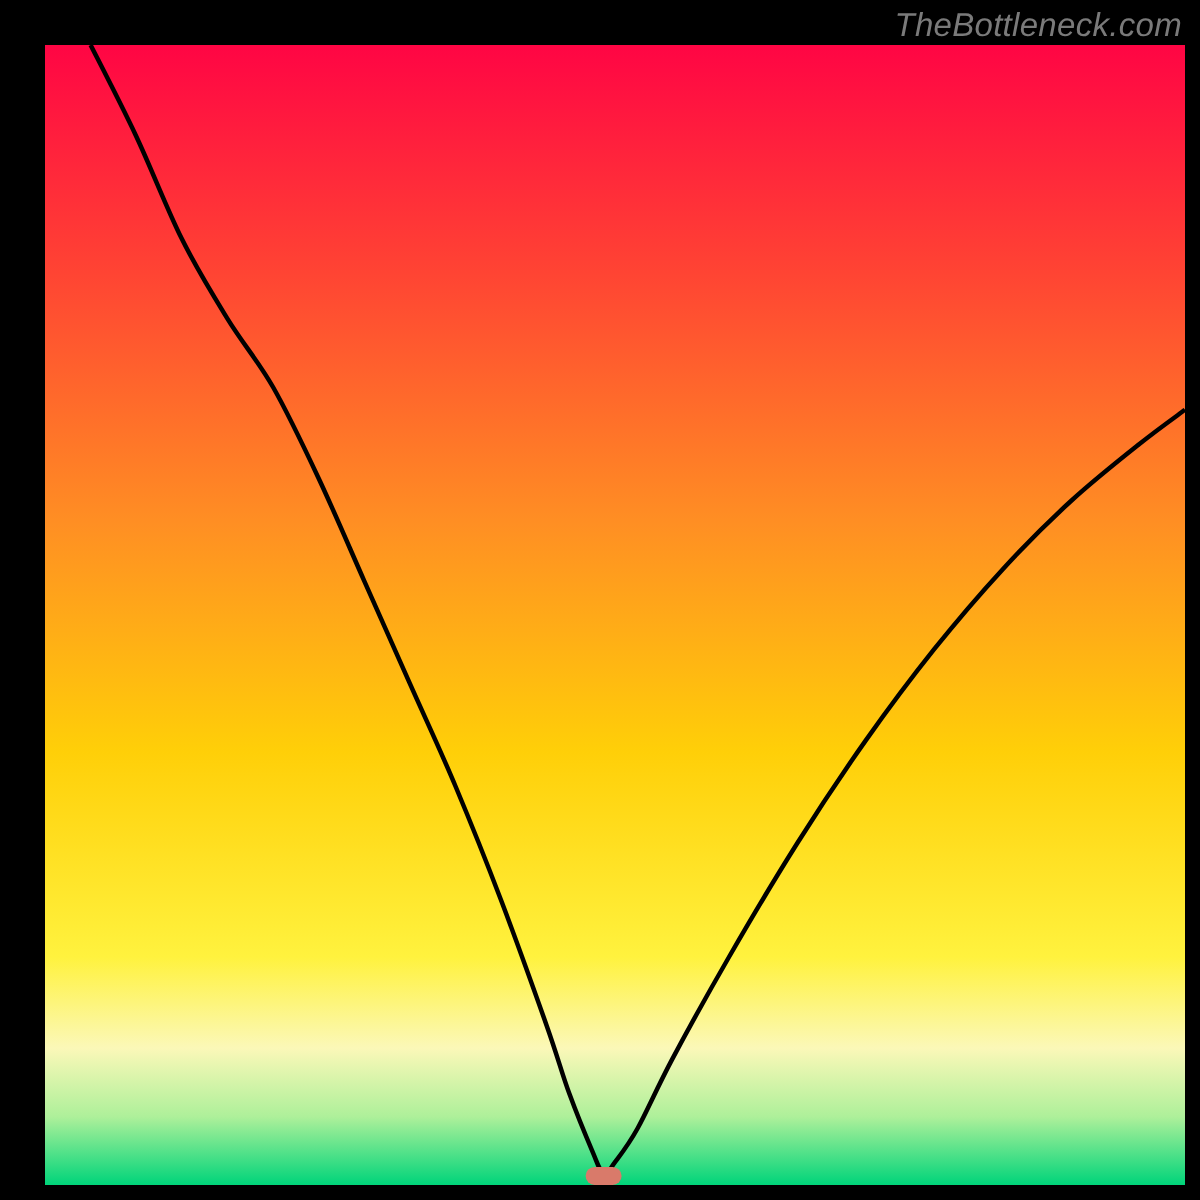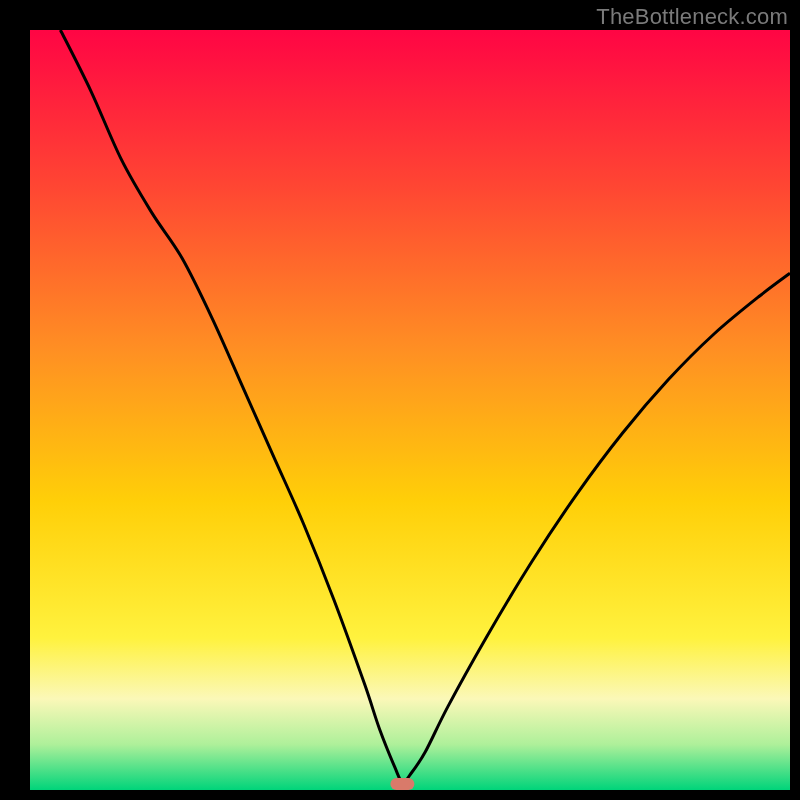--- a/index.html
+++ b/index.html
@@ -8,20 +8,21 @@
     width: 800px;
     height: 800px;
     background: #000;
     overflow: hidden;
   }
   .container {
     position: relative;
     width: 800px;
     height: 584px;
     background: #000;
+    font-style: italic;
   }
   .watermark {
     position: absolute;
     top: 4px;
     right: 12px;
     font-family: Arial, Helvetica, sans-serif;
     font-size: 22px;
     color: #7a7a7a;
     letter-spacing: 0.2px;
     z-index: 10;

